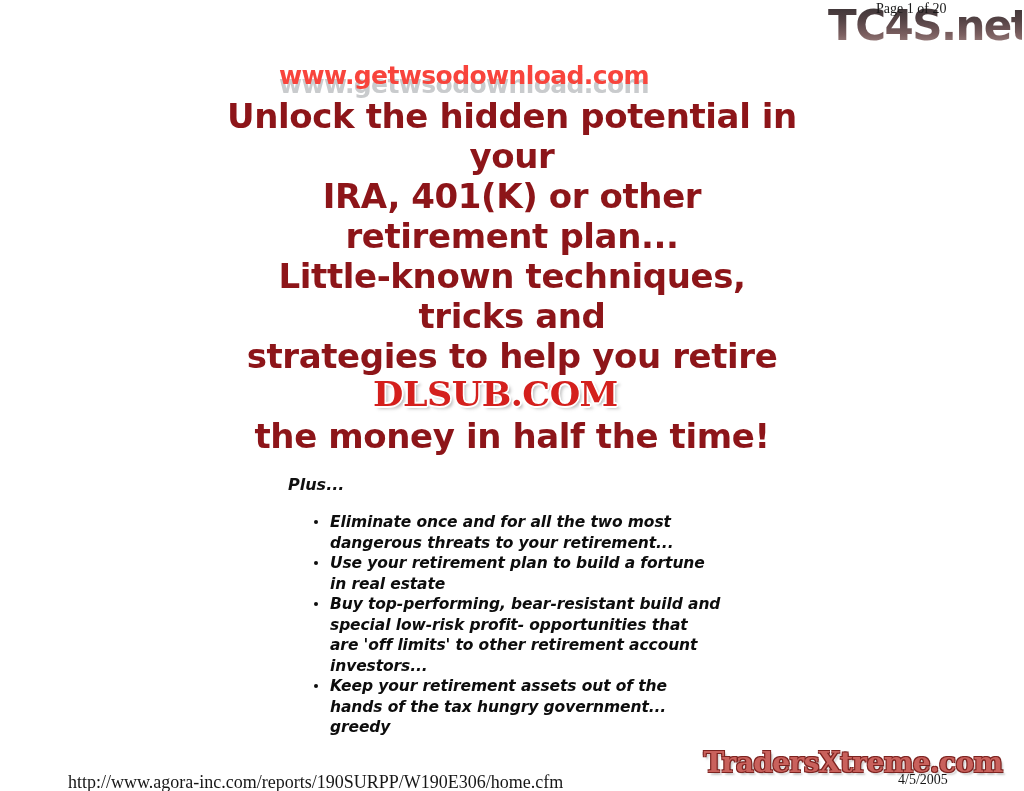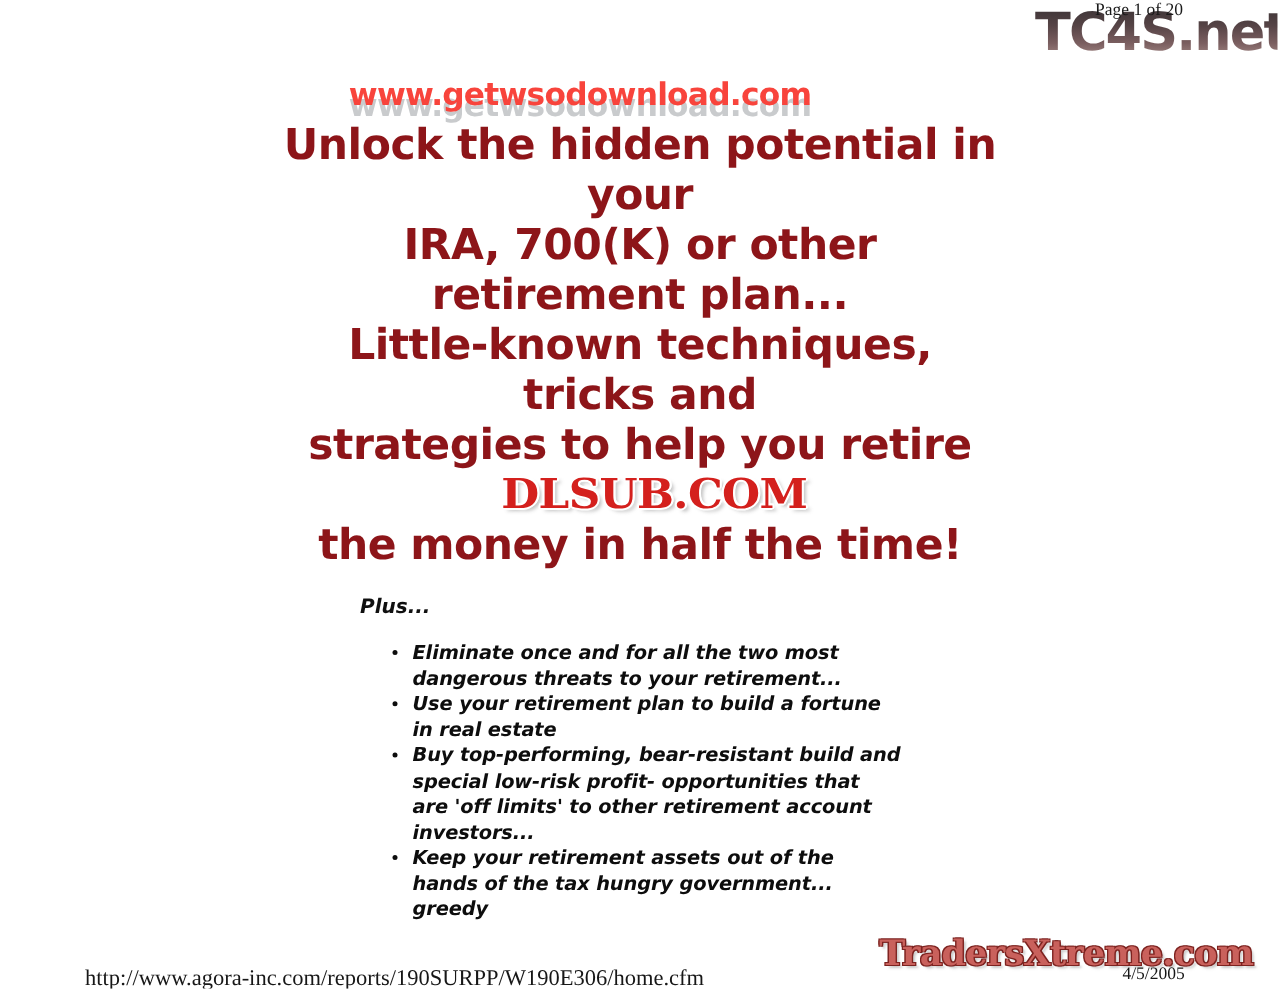--- a/index.html
+++ b/index.html
@@ -93,21 +93,21 @@
     z-index: 2;
   }
   .headline .hl {
     display: block;
   }
 
   
   .dlsub-logo {
     position: absolute;
     top: 374px;
-    left: 380px;
+    left: 352px;
     width: 286px;
     height: 42px;
     z-index: 6;
     display: flex;
     align-items: center;
     justify-content: center;
     pointer-events: none;
   }
   .dlsub-logo .glyph {
     font-family: "DejaVu Serif", serif;
@@ -231,21 +231,21 @@
   <div class="page-number">Page 1 of 20</div>
 
   <div class="wm-wrap">
     <div class="wm-line wm-gray">www.getwsodownload.com</div>
     <div class="wm-line wm-red">www.getwsodownload.com</div>
   </div>
 
   <div class="headline">
     <span class="hl">Unlock the hidden potential in</span>
     <span class="hl">your</span>
-    <span class="hl">IRA, 700(K) or other</span>
+    <span class="hl">IRA, 401(K) or other</span>
     <span class="hl">retirement plan...</span>
     <span class="hl">Little-known techniques,</span>
     <span class="hl">tricks and</span>
     <span class="hl">strategies to help you retire</span>
     <span class="hl">&nbsp;</span>
     <span class="hl">the money in half the time!</span>
   </div>
 
   <div class="dlsub-logo">
     <span class="glyph">DLSUB.COM</span>

